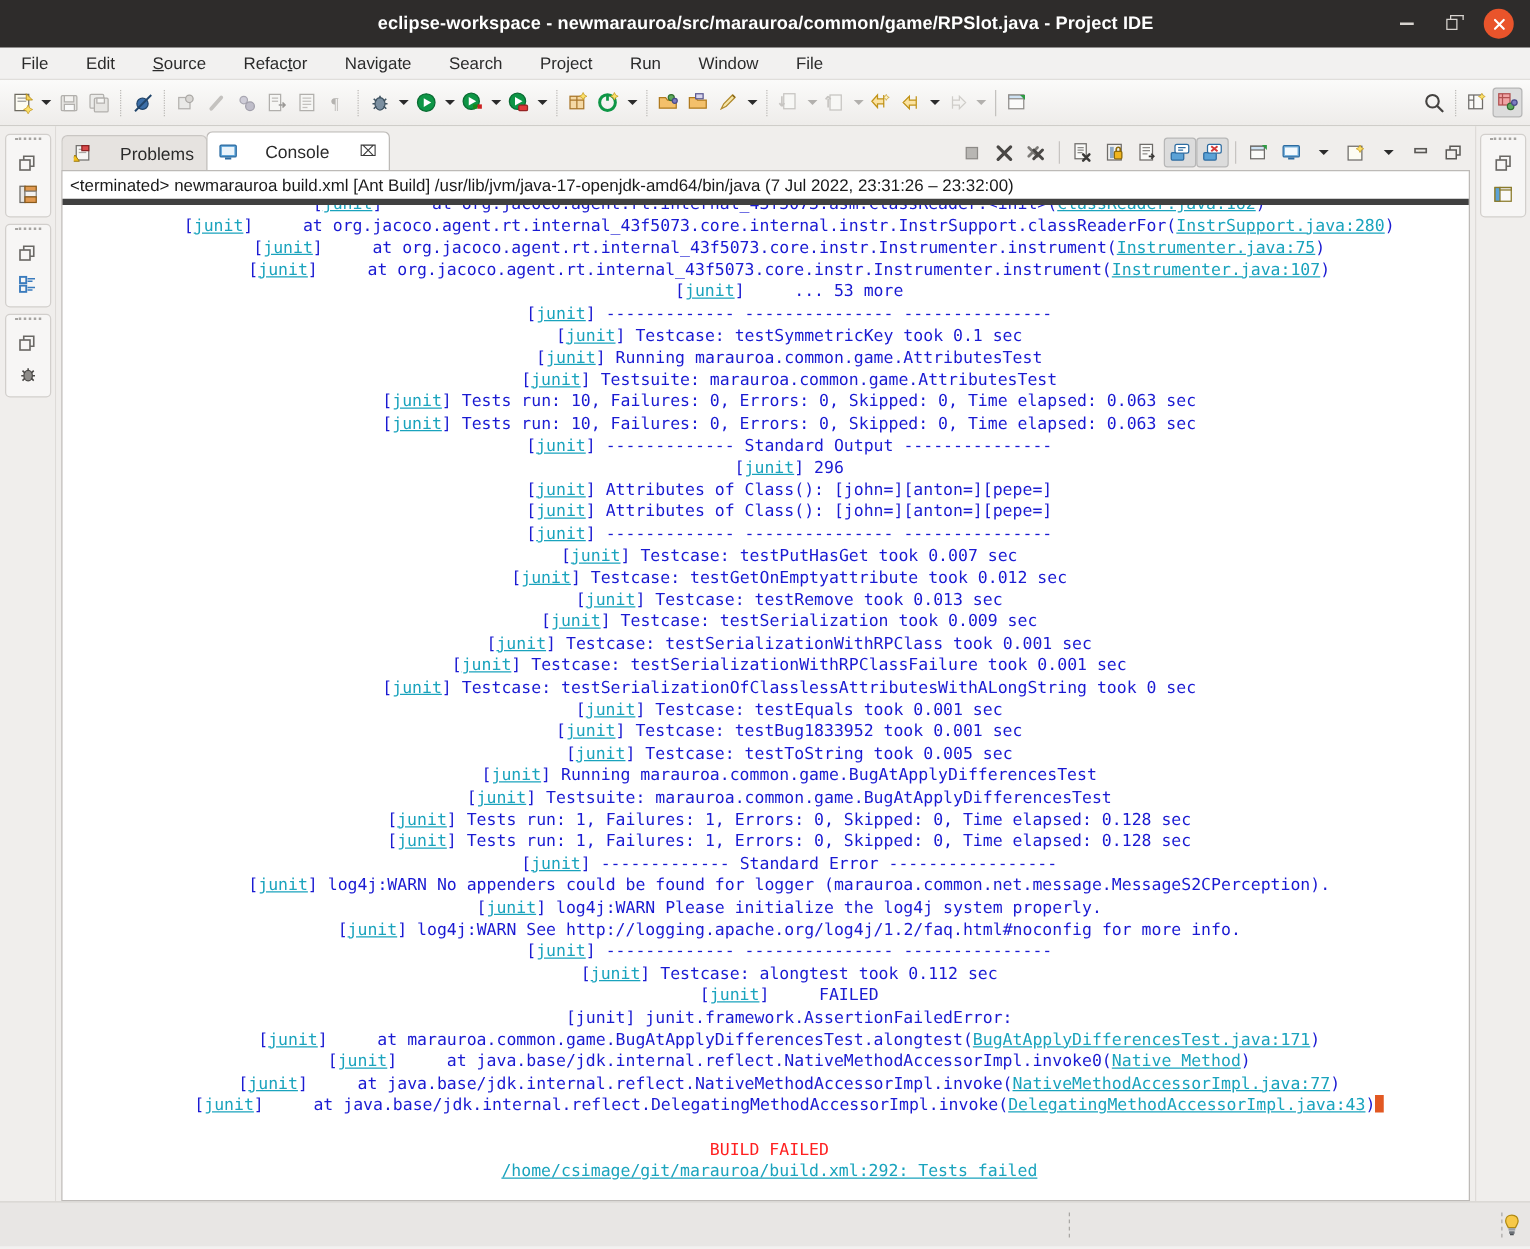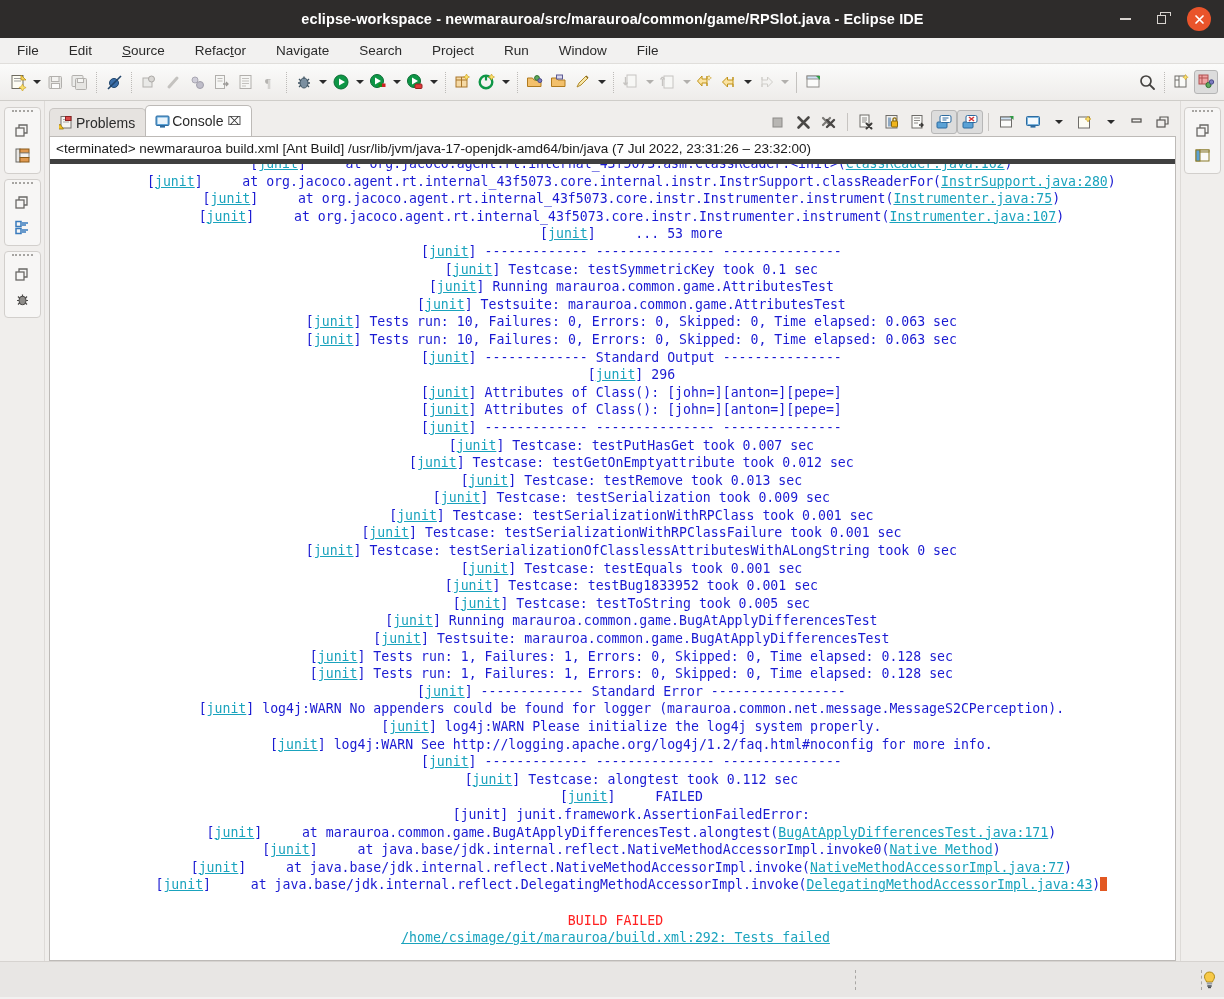--- a/index.html
+++ b/index.html
@@ -143,21 +143,21 @@
     display: flex; flex-direction: column;
     min-width: 0;
   }
   .tabrow {
     display: flex; align-items: flex-end;
     height: 31px;
     position: relative;
   }
   .tabs { display: flex; align-items: flex-end; height: 31px; }
   .tab {
-    display: flex; align-items: center; gap: 2px;
+    display: flex; align-items: center; gap: 22px;
     height: 28px;
     padding: 0 10px 0 9px;
     font-size: 14px; color: #2b2b2b;
     border: 1px solid #c9c6c3;
     border-bottom: none;
     border-radius: 5px 5px 0 0;
     background: #e6e3e0;
     margin-right: -1px;
   }
   .tab.active {
@@ -236,21 +236,21 @@
   .sb-right { display: flex; align-items: center; gap: 8px; }
   .bulb {
     width: 14px; height: 18px;
     display: flex; align-items: center; justify-content: center;
   }
 </style>
 </head>
 <body>
 
 <div class="titlebar">
-  <div class="titlebar-title">eclipse-workspace - newmarauroa/src/marauroa/common/game/RPSlot.java - Eclipse IDE</div>
+  <div class="titlebar-title">eclipse-workspace - newmarauroa/src/marauroa/common/game/RPSlot.java - Project IDE</div>
   <div class="win-btns">
     <div class="win-btn">
         <span class="win-min-glyph"></span>
       </div>
     <div class="win-btn">
         <span class="win-max-glyph"></span>
       </div>
     <div class="win-close">
       <svg width="11" height="11" viewBox="0 0 11 11">
         <path d="M2 2 L9 9 M9 2 L2 9" stroke="#ffffff" stroke-width="1.7" stroke-linecap="round" fill="none"></path>

